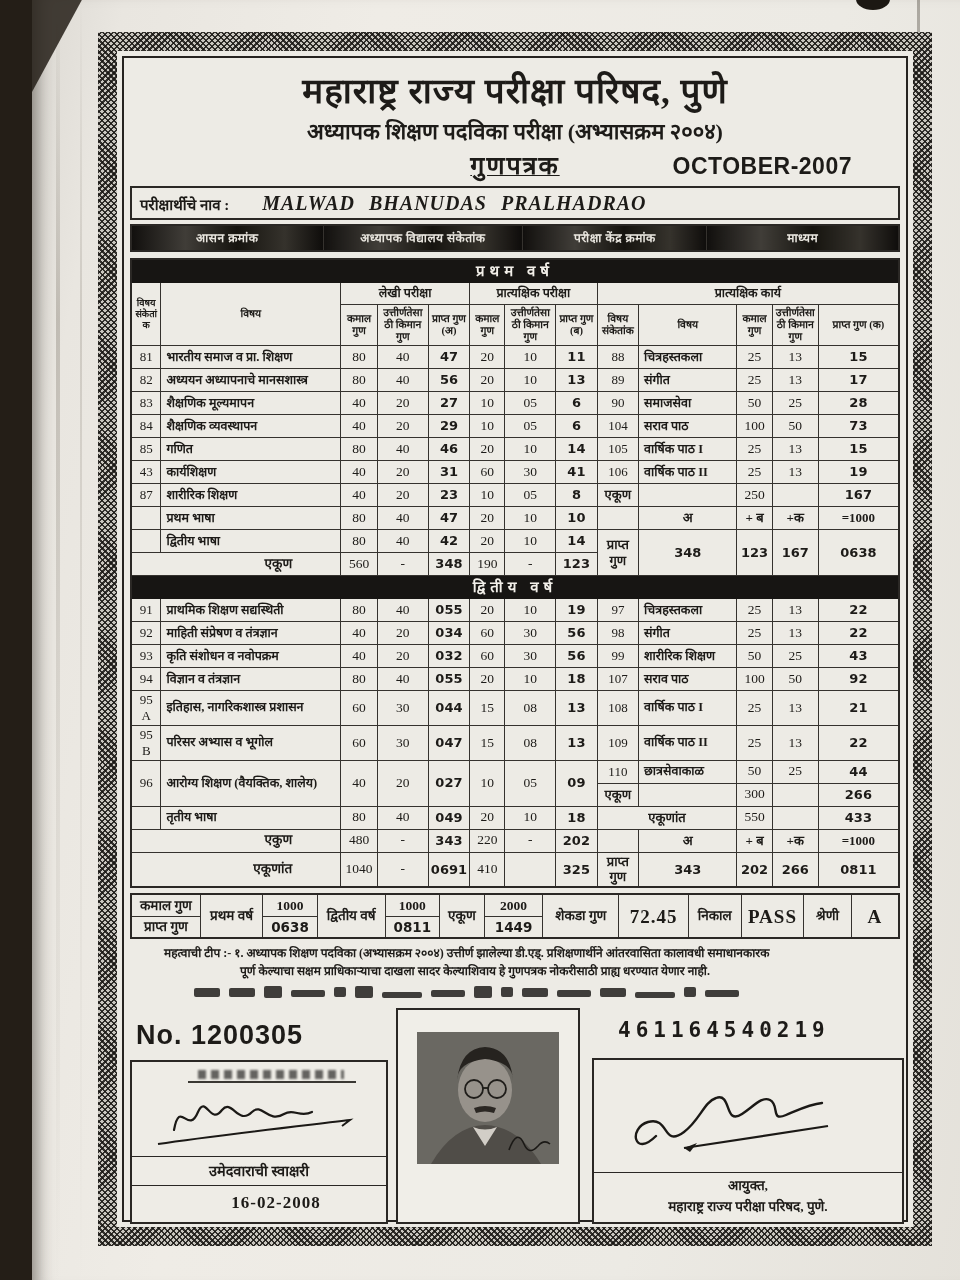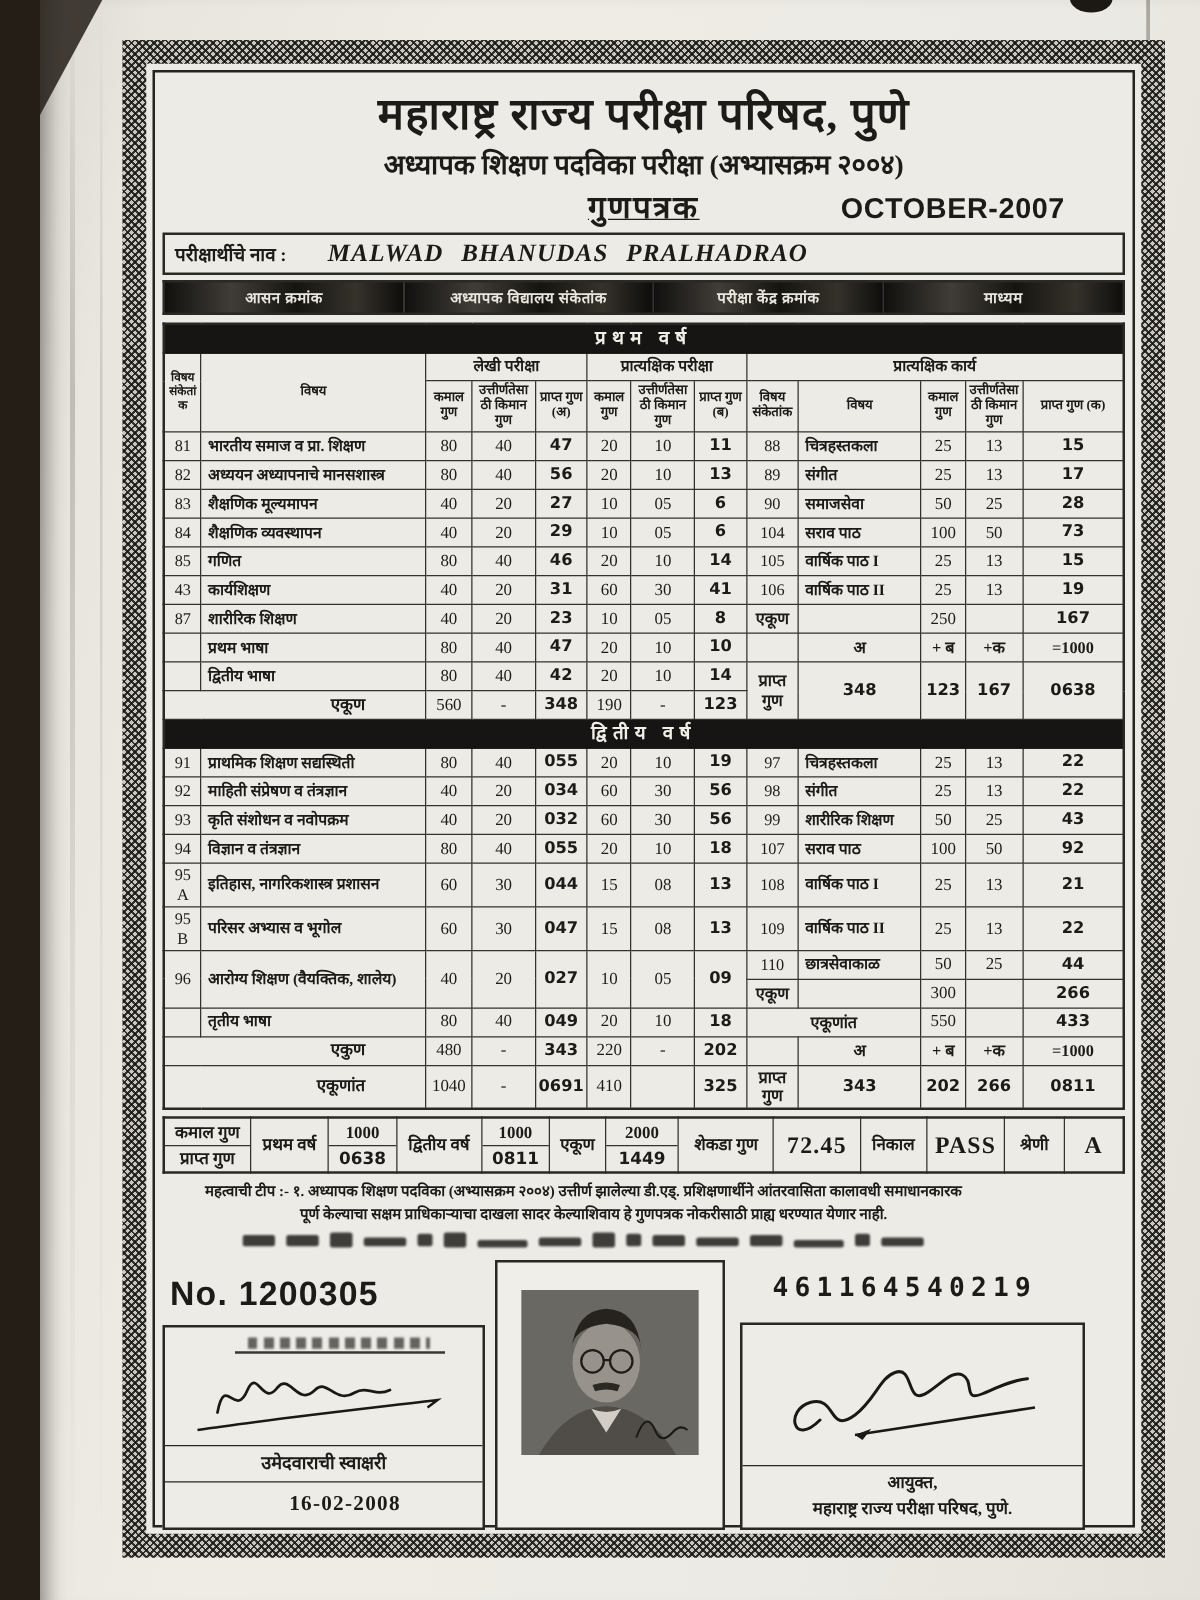--- a/index.html
+++ b/index.html
@@ -88,21 +88,21 @@
   
   .footer{position:relative;height:228px;margin-top:2px;}
   .serial{position:absolute;left:6px;top:16px;font-family:"Liberation Sans","DejaVu Sans",sans-serif;
     font-size:27px;font-weight:700;letter-spacing:1px;}
   .ocr{position:absolute;left:488px;top:14px;font-family:"DejaVu Sans Mono",monospace;
     font-size:21px;font-weight:700;letter-spacing:5px;}
   .photo-box{position:absolute;left:266px;top:4px;width:180px;height:212px;border:2px solid #2a2724;background:#f0eee8;}
   .photo{display:block;margin:22px auto 0;width:142px;height:132px;}
   .sign-box{position:absolute;border:2px solid #2a2724;background:#eeece6;box-sizing:border-box;}
   .sign-box.left{left:0;top:56px;width:258px;height:164px;}
-  .sign-box.right{left:462px;top:54px;width:276px;height:166px;}
+  .sign-box.right{left:462px;top:54px;width:312px;height:166px;}
   .sig-area{position:relative;height:94px;border-bottom:1.5px solid #2a2724;}
   .mirror-smudge{position:absolute;left:66px;top:8px;width:146px;height:9px;
     background:repeating-linear-gradient(90deg,#2b2a28 0 8px,transparent 8px 13px);
     filter:blur(1px);opacity:.7;}
   .mirror-line{position:absolute;left:56px;top:19px;width:168px;border-bottom:2px solid #3a3833;}
   .sig-label{height:28px;line-height:28px;text-align:center;font-size:14.5px;font-weight:700;border-bottom:1.5px solid #2a2724;}
   .sig-date{height:34px;line-height:34px;text-align:center;font-size:17px;font-weight:700;letter-spacing:1px;padding-left:34px;}
   .sig-area2{position:relative;height:112px;border-bottom:1.5px solid #2a2724;}
   .authority{text-align:center;font-size:13.5px;font-weight:700;line-height:1.55;padding-top:3px;}
   svg.sig{position:absolute;}

